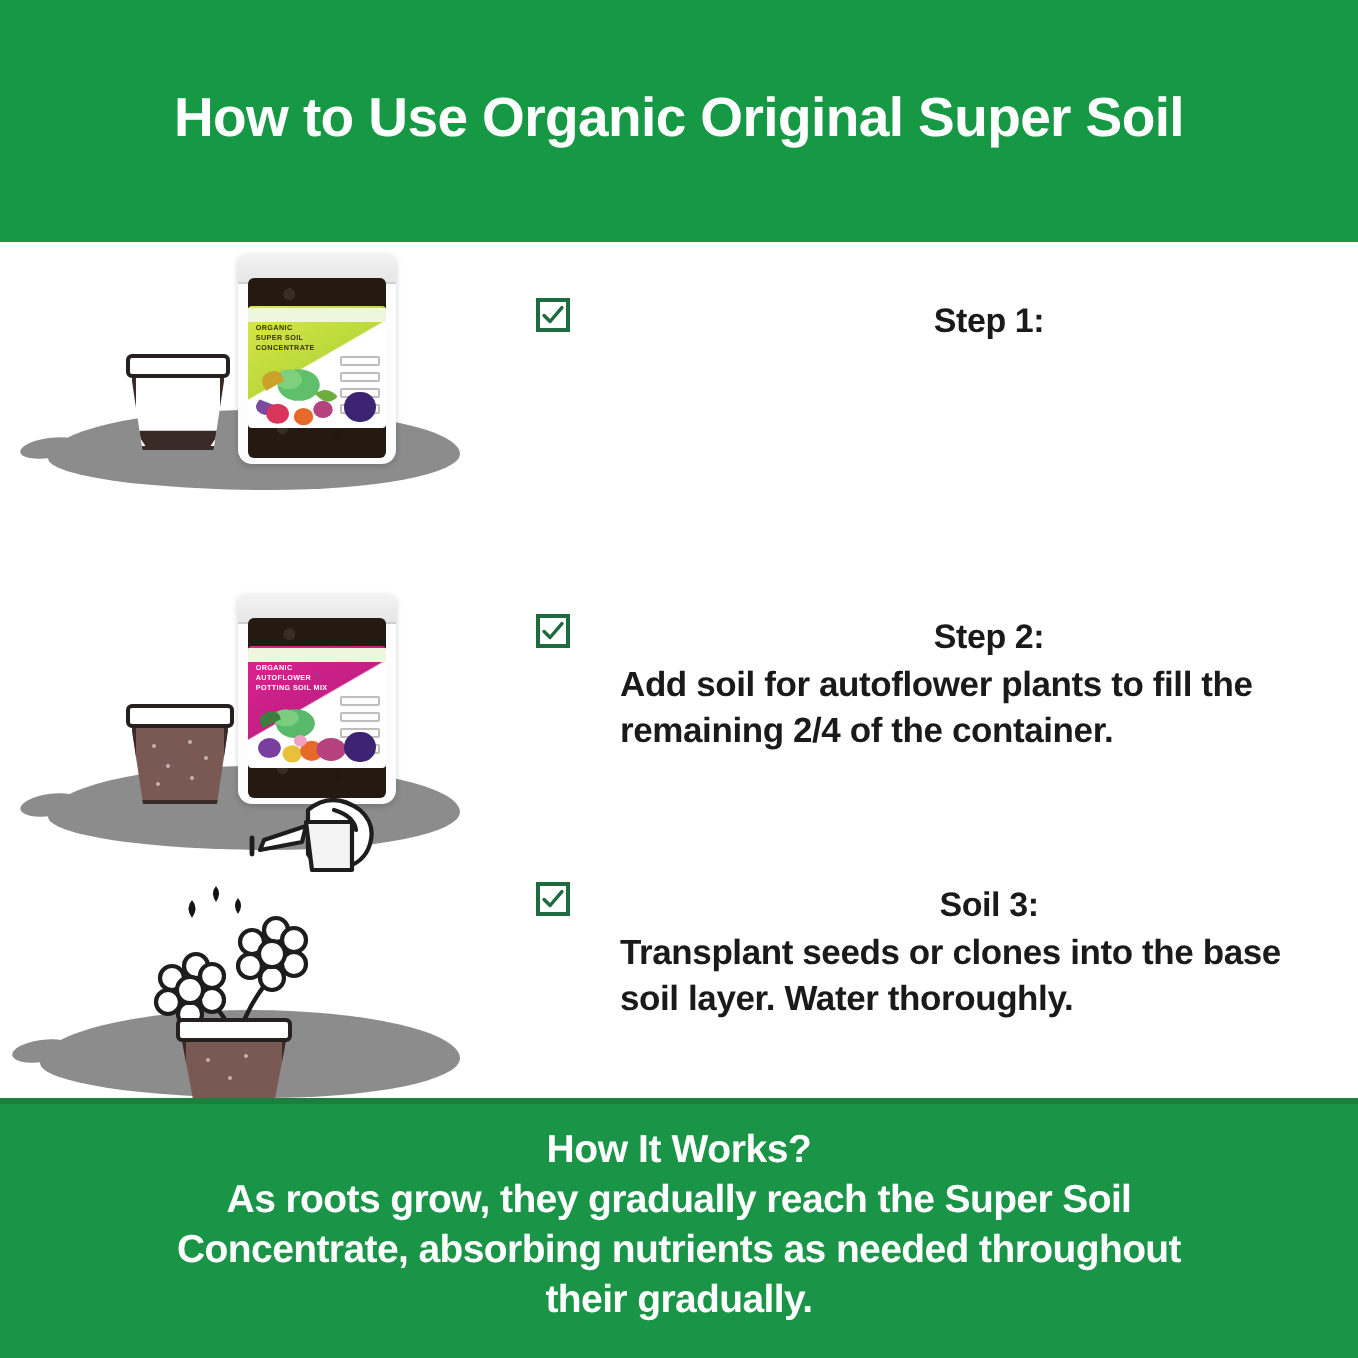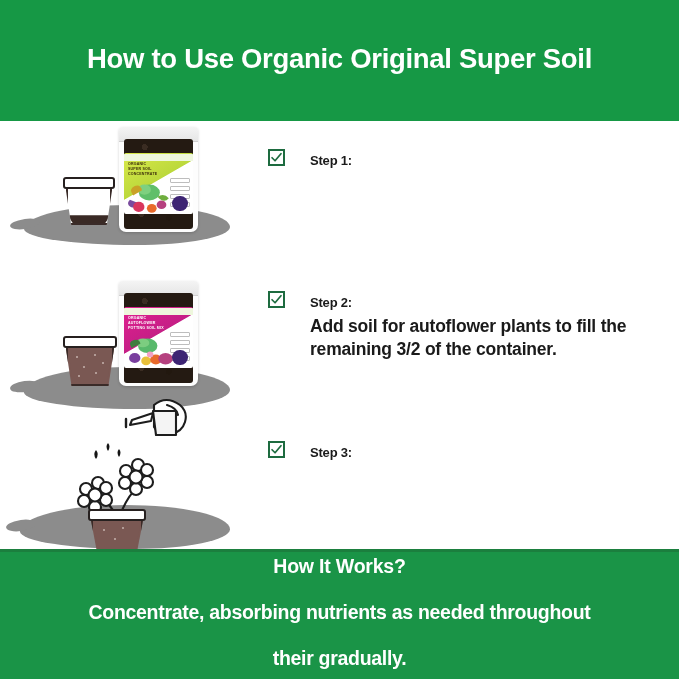--- a/index.html
+++ b/index.html
@@ -22,48 +22,49 @@
     color:#ffffff;font-weight:bold;font-size:27.5px;line-height:36px;
     letter-spacing:-0.3px;text-align:center;white-space:nowrap;
   }
 
   
   .steps{
     position:absolute;left:0;top:121px;width:679px;height:428px;background:#fff;
   }
   .step-row{position:absolute;left:0;width:679px;}
   .row1{top:0;height:150px;}
-  .row2{top:150px;height:160px;}
+  .row2{top:166px;height:160px;}
   .row3{top:310px;height:118px;}
 
   .art{position:absolute;left:0;top:0;width:258px;height:100%;}
   .copy{position:absolute;left:268px;top:0;right:0;}
 
   .check{
     position:absolute;left:0;top:0;
     width:17px;height:17px;box-sizing:border-box;
     border:2px solid #1d6b3f;background:#fff;
   }
   .check svg{display:block;width:13px;height:13px;margin:0px auto;}
   .txt{margin-left:42px;}
   .steplabel{
-    color:#1a1a1a;font-weight:bold;font-size:13px;line-height:23.5px;
+    color:#1a1a1a;font-weight:bold;font-size:17px;line-height:23.5px;
     letter-spacing:-0.2px;
+    text-align:center;
   }
   .stepbody{
     color:#1a1a1a;font-weight:bold;font-size:17.5px;line-height:23.5px;
     letter-spacing:-0.2px;max-width:350px;
   }
 
   
   .footer{
     position:absolute;left:0;top:549px;width:679px;height:130px;
     background:#1a9447;border-top:3px solid #1b7f3e;
     box-sizing:border-box;
-    display:flex;flex-direction:column;align-items:center;justify-content:space-between;
+    display:flex;flex-direction:column;align-items:center;justify-content:center;
     padding:2px 14px 8px;
   }
   .footer .ftitle{
     color:#fff;font-weight:bold;font-size:19.5px;line-height:25px;text-align:center;
     letter-spacing:-0.2px;
   }
   .footer .fline{
     color:#fff;font-weight:bold;font-size:19.5px;line-height:25px;text-align:center;
     letter-spacing:-0.3px;white-space:nowrap;
   }
@@ -270,21 +271,21 @@
       </div>
 
       <div class="copy" style="top:20px;">
         <div class="check">
           <svg viewBox="0 0 16 16" aria-hidden="true">
             <path d="M2.5 8.3 L6.2 12 L13.5 3.4" fill="none" stroke="#1d6b3f" stroke-width="2.1" stroke-linecap="round" stroke-linejoin="round"></path>
           </svg>
         </div>
         <div class="txt">
           <div class="steplabel">Step 2:</div>
-          <div class="stepbody">Add soil for autoflower plants to fill the remaining 3/2 of the container.</div>
+          <div class="stepbody">Add soil for autoflower plants to fill the remaining 2/4 of the container.</div>
         </div>
       </div>
     </div>
 
     <div class="step-row row3">
       <div class="art" style="height:160px;top:-34px;">
         <div class="ground" style="left:20px;top:108px;width:210px;height:44px;"></div>
 
         <div class="can" style="left:112px;top:-2px;width:82px;height:56px;">
           <svg viewBox="0 0 82 56" width="82" height="56">
@@ -340,26 +341,28 @@
         </div>
       </div>
 
       <div class="copy" style="top:10px;">
         <div class="check">
           <svg viewBox="0 0 16 16" aria-hidden="true">
             <path d="M2.5 8.3 L6.2 12 L13.5 3.4" fill="none" stroke="#1d6b3f" stroke-width="2.1" stroke-linecap="round" stroke-linejoin="round"></path>
           </svg>
         </div>
         <div class="txt">
-          <div class="steplabel">Step 3:</div>
+          <div class="steplabel">Soil 3:</div>
+          <div class="stepbody">Transplant seeds or clones into the base soil layer. Water thoroughly.</div>
         </div>
       </div>
     </div>
 
   </div>
 
   <div class="footer">
     <div class="ftitle">How It Works?</div>
+    <div class="fline">As roots grow, they gradually reach the Super Soil</div>
     <div class="fline">Concentrate, absorbing nutrients as needed throughout</div>
     <div class="fline">their gradually.</div>
   </div>
 
 </div>
 
 </body></html>

